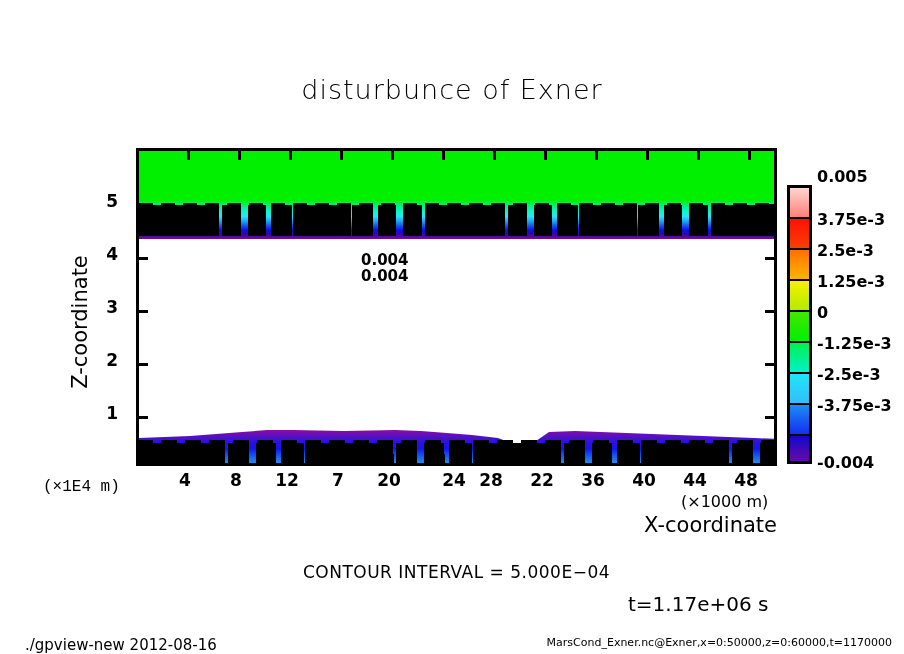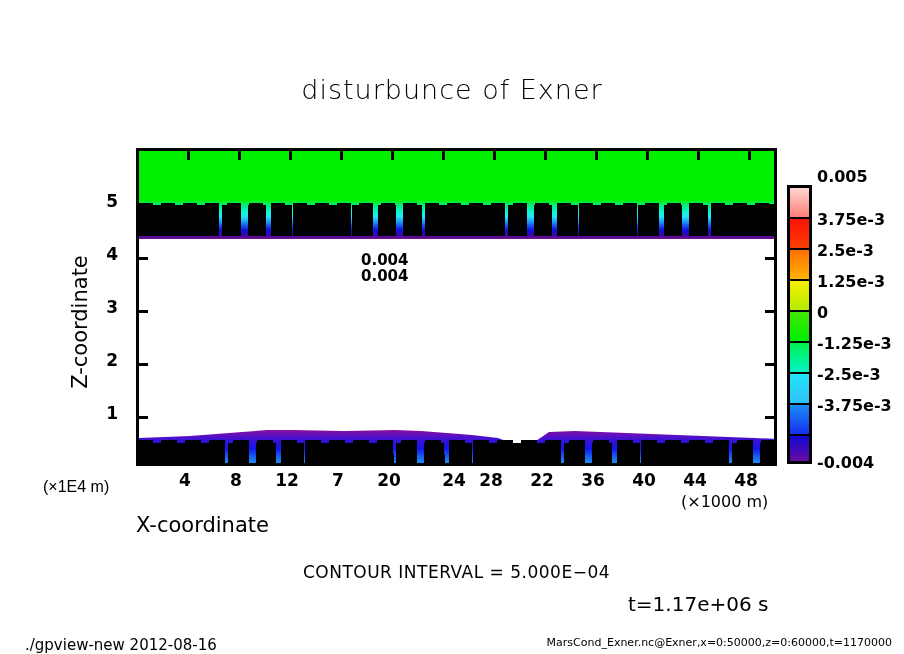--- a/index.html
+++ b/index.html
@@ -67,27 +67,27 @@
   }
 
   
   #y-axis-title{
     left:-20px;top:310px;width:200px;text-align:center;
     transform:rotate(-90deg);transform-origin:center center;
     font-size:21px;color:#000;
     font-family:"DejaVu Sans","Liberation Sans",sans-serif;
   }
   #x-axis-title{
-    left:136px;top:513px;width:641px;text-align:left;
+    left:136px;top:513px;width:641px;text-align:right;
     font-size:21px;color:#000;
     font-family:"DejaVu Sans","Liberation Sans",sans-serif;
   }
   #x-unit{
     left:43px;top:478px;font-size:16px;color:#000;
-    font-family:Liberation Sans, sans-serif;
+    font-family:Liberation Mono, monospace;
   }
   #z-unit{
     left:681px;top:492px;font-size:16px;color:#000;
     font-family:"DejaVu Sans","Liberation Sans",sans-serif;
   }
 
   
   .contour-label{
     position:absolute;font-size:15px;color:#000;font-weight:bold;
     font-family:"DejaVu Sans","Liberation Sans",sans-serif;

